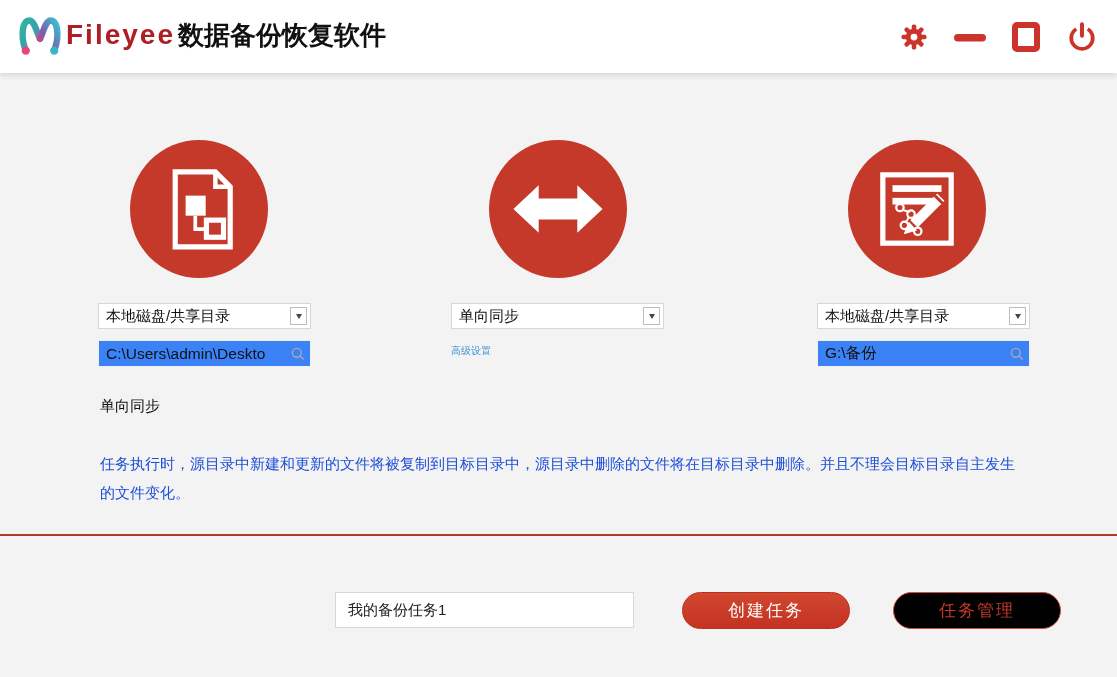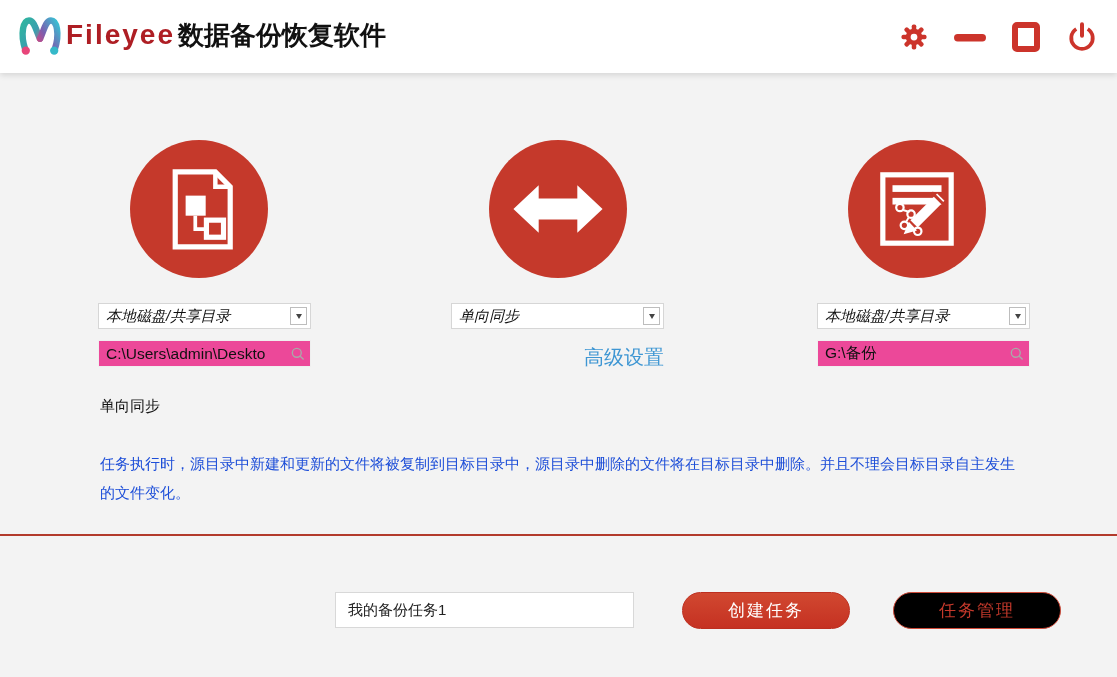--- a/index.html
+++ b/index.html
@@ -21,40 +21,40 @@
   
   .circle { position:absolute; top:140px; width:138px; height:138px; border-radius:50%;
             background:#c5392b; display:flex; align-items:center; justify-content:center; }
   .circle svg { width:104px; height:104px; }
   .circle-left   { left:130px; }
   .circle-center { left:489px; }
   .circle-right  { left:848px; }
 
   .selectbox { position:absolute; top:303px; width:213px; height:26px; background:#fff;
                border:1px solid #d6d6d6; font-size:15px; color:#111; line-height:24px;
-               padding-left:7px; cursor:pointer;font-style:italic; }
+               padding-left:7px; cursor:pointer; }
   .selectbox .dd-btn { position:absolute; right:3px; top:3px; width:17px; height:18px;
                background:#fff; border:1px solid #bdbdbd; display:flex; align-items:center; justify-content:center; }
   .tri { width:0; height:0; border-left:3.5px solid transparent; border-right:3.5px solid transparent;
          border-top:5px solid #444; }
 
-  .pathbox { position:absolute; top:340px; width:213px; height:27px; background:#ec4899;
+  .pathbox { position:absolute; top:340px; width:213px; height:27px; background:#3b82f6;
              border:1px solid #efefef; }
   .pathbox input { position:absolute; left:0; top:0; width:100%; height:100%; border:none; background:transparent;
              font-size:15.5px; color:#111; padding:0 26px 0 7px; font-family:inherit; outline:none; }
   .pathbox .mag { position:absolute; right:4px; top:5px; width:16px; height:16px; cursor:pointer; }
 
   .col-left  .selectbox, .sel-left  { left:98px; }
   .sel-mid   { left:451px; }
   .sel-right { left:817px; }
   .path-left  { left:98px; }
   .path-right { left:817px; }
 
-  .adv-link { position:absolute; left:451px; top:344px; width:213px; text-align:right;
-              font-size:20px; color:#3e96d3; cursor:pointer; text-decoration:none; }
+  .adv-link { position:absolute; left:451px; top:344px; width:213px; text-align:left;
+              font-size:10px; color:#3e96d3; cursor:pointer; text-decoration:none; }
 
   
   .desc-title { position:absolute; left:100px; top:397px; font-size:15px; color:#111; }
   .desc-body  { position:absolute; left:100px; top:449px; width:915px; font-size:15px;
                 line-height:29px; color:#1d4ed8; }
 
   .divider { position:absolute; left:0; top:534px; width:1117px; height:2px; background:#b23a2b; }
 
   
   .task-input { position:absolute; left:335px; top:592px; width:299px; height:36px; background:#fff;

